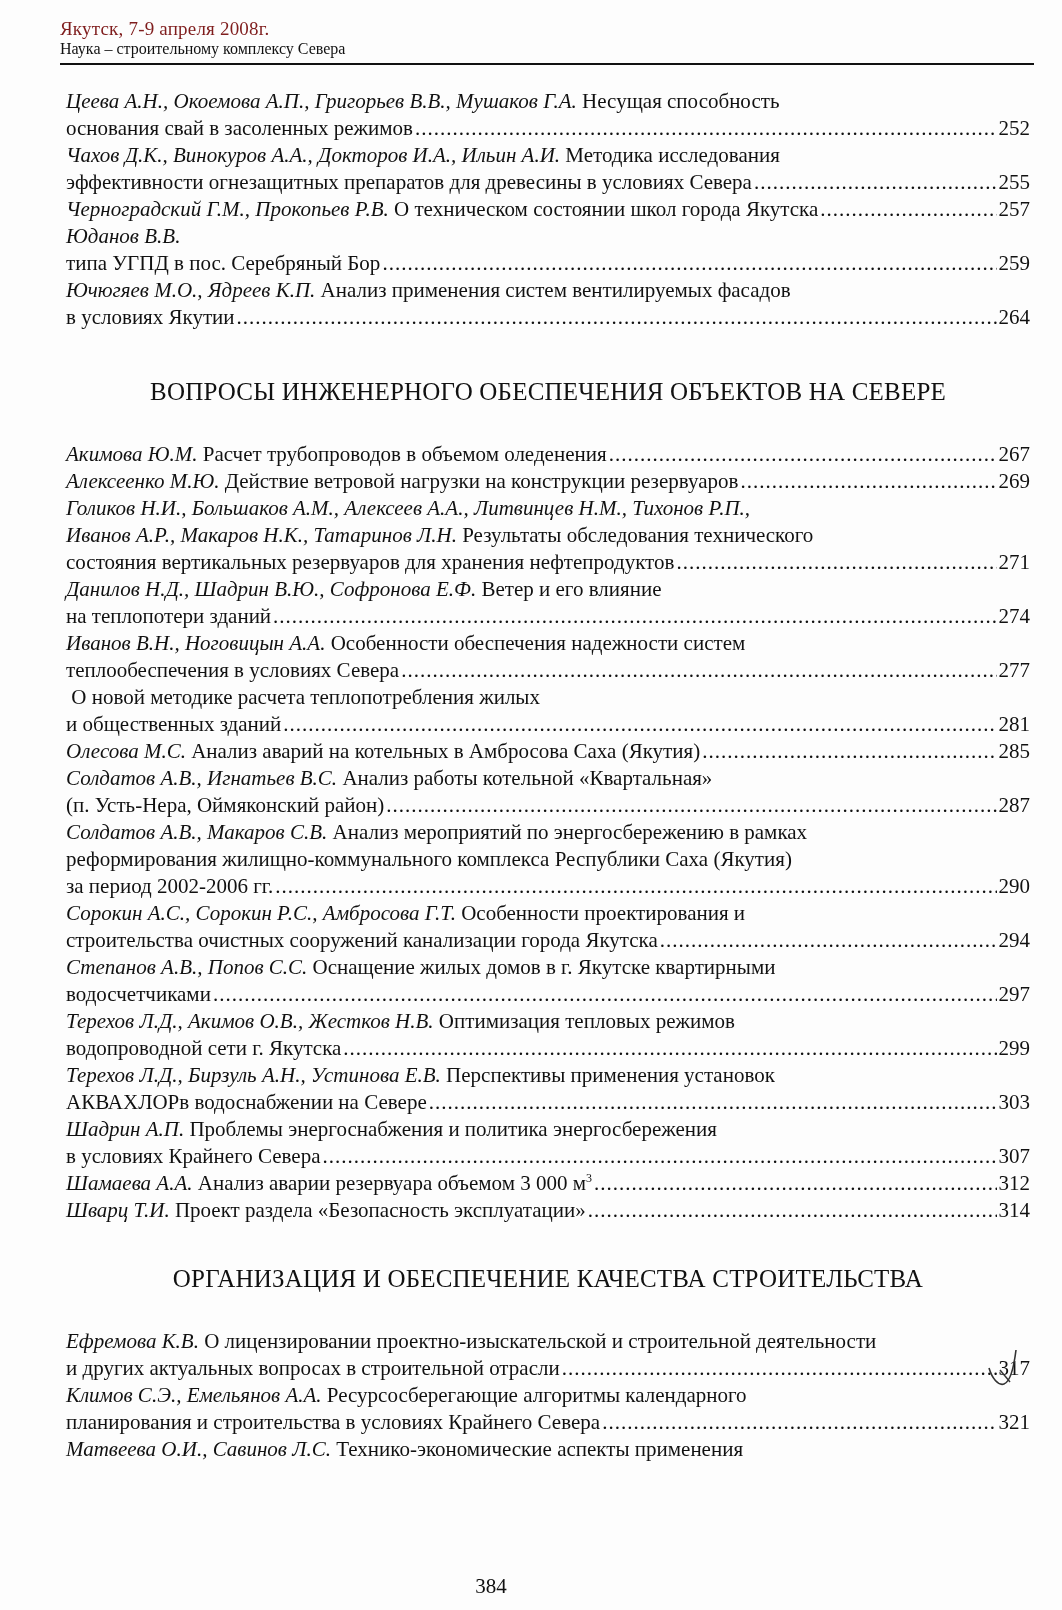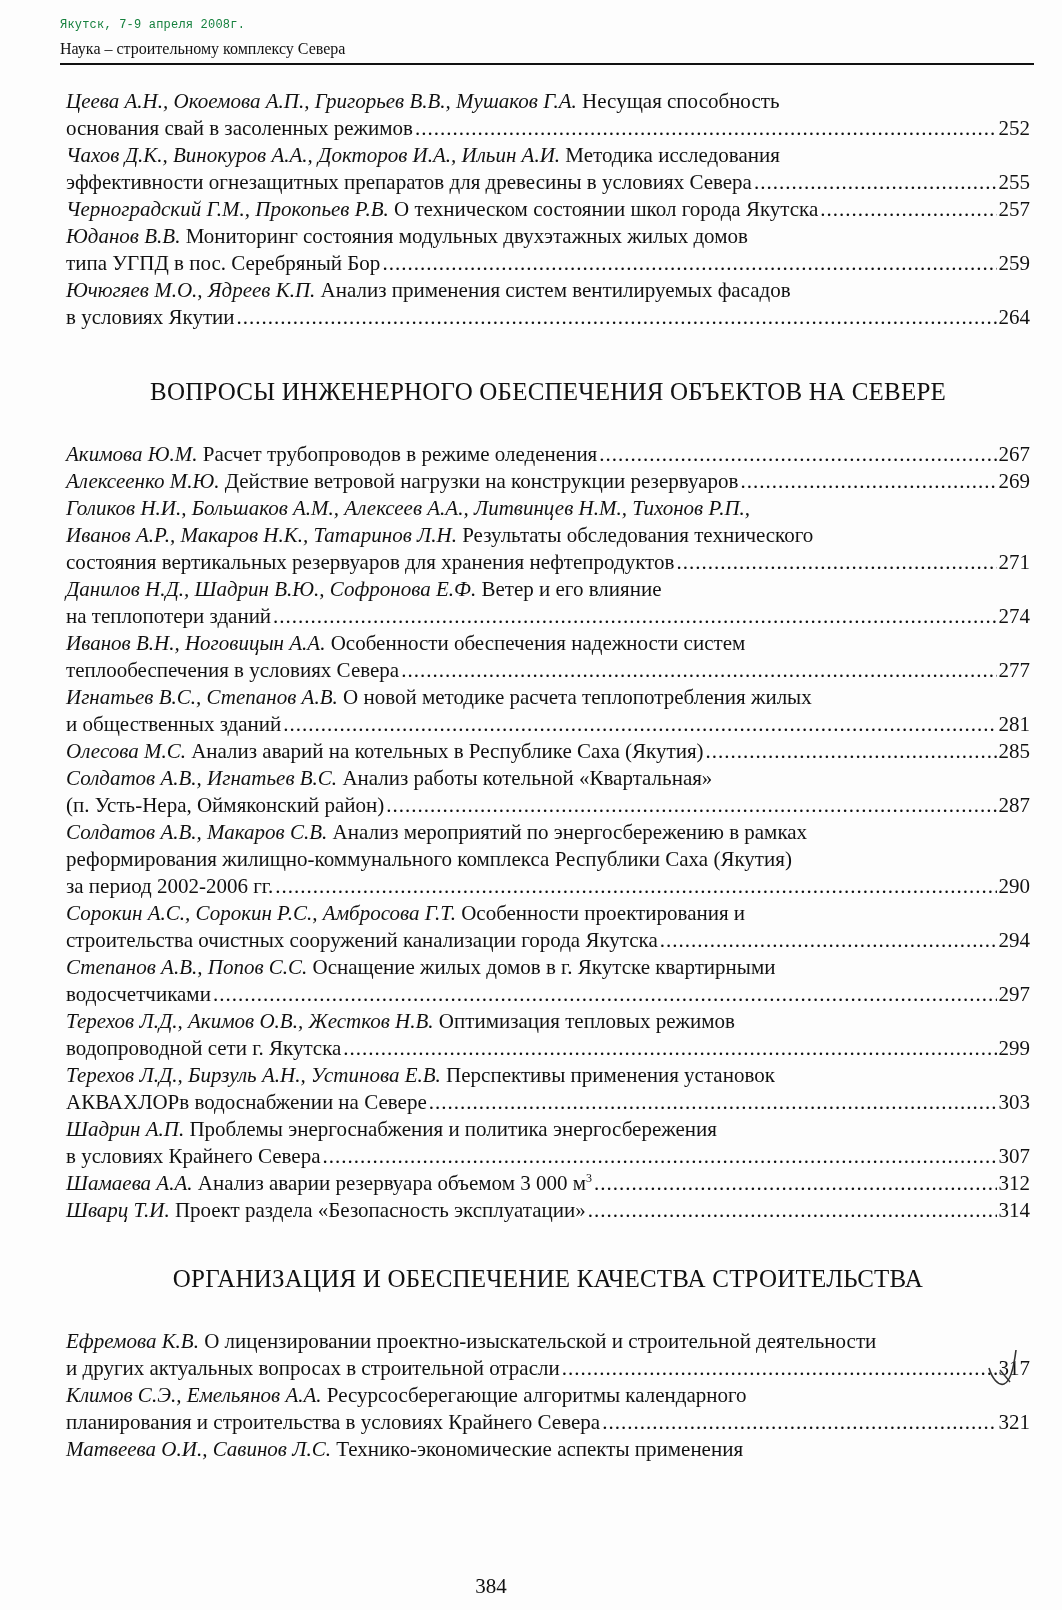--- a/index.html
+++ b/index.html
@@ -6,21 +6,21 @@
   body {
     width: 1062px; height: 1610px; overflow: hidden;
     background: #fdfdfd;
     font-family: "Liberation Serif", "DejaVu Serif", serif;
     color: #111;
     position: relative;
   }
   .page { position: absolute; left: 0; top: 0; width: 1062px; height: 1610px; }
   .ghost {
     position: absolute; left: 60px; top: 18px;
-    font-size: 12px; color: #15803d; letter-spacing: 0.2px; font-family: Liberation Mono, monospace;
+    font-size: 19px; color: #7f1d1d; letter-spacing: 0.2px;
   }
   .running-head {
     position: absolute; left: 60px; top: 38px; width: 974px;
     font-size: 16px; line-height: 22px;
     border-bottom: 2px solid #111; padding-bottom: 3px;
   }
   .toc { position: absolute; left: 66px; top: 88px; width: 964px; }
   .entry { font-size: 21px; line-height: 27px; }
   .entry .line { display: flex; align-items: baseline; white-space: nowrap; text-align: right; }
   .entry .author { font-style: italic; }
@@ -71,41 +71,41 @@
         </div>
     </div>
     <div class="entry">
       <div class="last">
           <span class="txt"><span class="author">Черноградский Г.М., Прокопьев Р.В.</span>&nbsp;<span>О техническом состоянии школ города Якутска</span></span>
           <span class="dots"></span>
           <span class="pg">257</span>
         </div>
     </div>
     <div class="entry">
-      <div class="line"><span class="author">Юданов В.В.</span>&nbsp;<span>Мониторинг состояния модульных двухэтажных жилых домов</span></div>
+      <div class="line"><span class="author">Юданов В.В.</span>&nbsp;</div>
       <div class="last">
           <span class="txt">типа УГПД в пос. Серебряный Бор</span>
           <span class="dots"></span>
           <span class="pg">259</span>
         </div>
     </div>
     <div class="entry">
       <div class="line"><span class="author">Ючюгяев М.О., Ядреев К.П.</span>&nbsp;<span>Анализ применения систем вентилируемых фасадов</span></div>
       <div class="last">
           <span class="txt">в условиях Якутии</span>
           <span class="dots"></span>
           <span class="pg">264</span>
         </div>
     </div>
 
     <div class="section-title" style="margin-top:46px; margin-bottom:34px;">ВОПРОСЫ ИНЖЕНЕРНОГО ОБЕСПЕЧЕНИЯ ОБЪЕКТОВ НА СЕВЕРЕ</div>
 
     <div class="entry">
       <div class="last">
-          <span class="txt"><span class="author">Акимова Ю.М.</span>&nbsp;<span>Расчет трубопроводов в режиме оледенения</span></span>
+          <span class="txt"><span class="author">Акимова Ю.М.</span>&nbsp;<span>Расчет трубопроводов в объемом оледенения</span></span>
           <span class="dots"></span>
           <span class="pg">267</span>
         </div>
     </div>
     <div class="entry">
       <div class="last">
           <span class="txt"><span class="author">Алексеенко М.Ю.</span>&nbsp;<span>Действие ветровой нагрузки на конструкции резервуаров</span></span>
           <span class="dots"></span>
           <span class="pg">269</span>
         </div>
@@ -131,30 +131,30 @@
     </div>
     <div class="entry">
       <div class="line"><span class="author">Иванов В.Н., Ноговицын А.А.</span>&nbsp;<span>Особенности обеспечения надежности систем</span></div>
       <div class="last">
           <span class="txt">теплообеспечения в условиях Севера</span>
           <span class="dots"></span>
           <span class="pg">277</span>
         </div>
     </div>
     <div class="entry">
-      <div class="line"><span class="author">Игнатьев В.С., Степанов А.В.</span>&nbsp;<span>О новой методике расчета теплопотребления жилых</span></div>
+      <div class="line">&nbsp;<span>О новой методике расчета теплопотребления жилых</span></div>
       <div class="last">
           <span class="txt">и общественных зданий</span>
           <span class="dots"></span>
           <span class="pg">281</span>
         </div>
     </div>
     <div class="entry">
       <div class="last">
-          <span class="txt"><span class="author">Олесова М.С.</span>&nbsp;<span>Анализ аварий на котельных в Республике Саха (Якутия)</span></span>
+          <span class="txt"><span class="author">Олесова М.С.</span>&nbsp;<span>Анализ аварий на котельных в Амбросова Саха (Якутия)</span></span>
           <span class="dots"></span>
           <span class="pg">285</span>
         </div>
     </div>
     <div class="entry">
       <div class="line"><span class="author">Солдатов А.В., Игнатьев В.С.</span>&nbsp;<span>Анализ работы котельной «Квартальная»</span></div>
       <div class="last">
           <span class="txt">(п. Усть-Нера, Оймяконский район)</span>
           <span class="dots"></span>
           <span class="pg">287</span>

